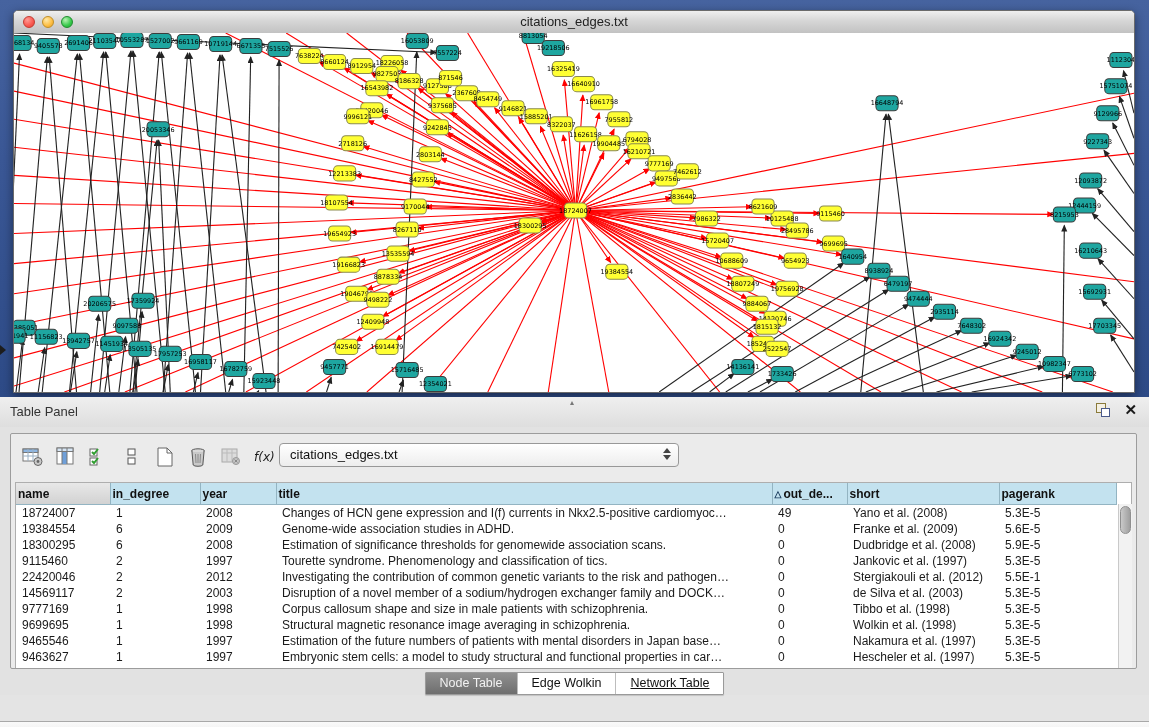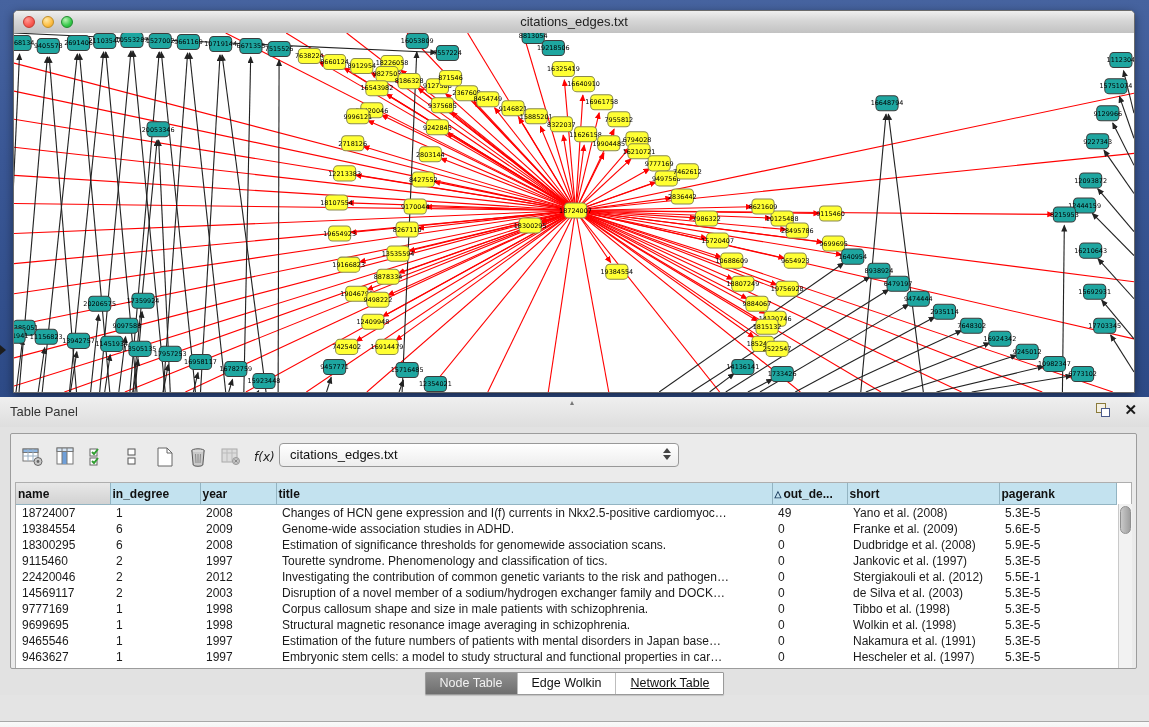--- a/index.html
+++ b/index.html
@@ -938,21 +938,21 @@
               <td>0</td>
               <td>Wolkin et al. (1998)</td>
               <td>5.3E-5</td>
             </tr>
             <tr>
               <td>9465546</td>
               <td>1</td>
               <td>1997</td>
               <td>Estimation of the future numbers of patients with mental disorders in Japan base…</td>
               <td>0</td>
-              <td>Nakamura et al. (1991)</td>
+              <td>Nakamura et al. (1997)</td>
               <td>5.3E-5</td>
             </tr>
             <tr>
               <td>9463627</td>
               <td>1</td>
               <td>1997</td>
               <td>Embryonic stem cells: a model to study structural and functional properties in car…</td>
               <td>0</td>
               <td>Hescheler et al. (1997)</td>
               <td>5.3E-5</td>

